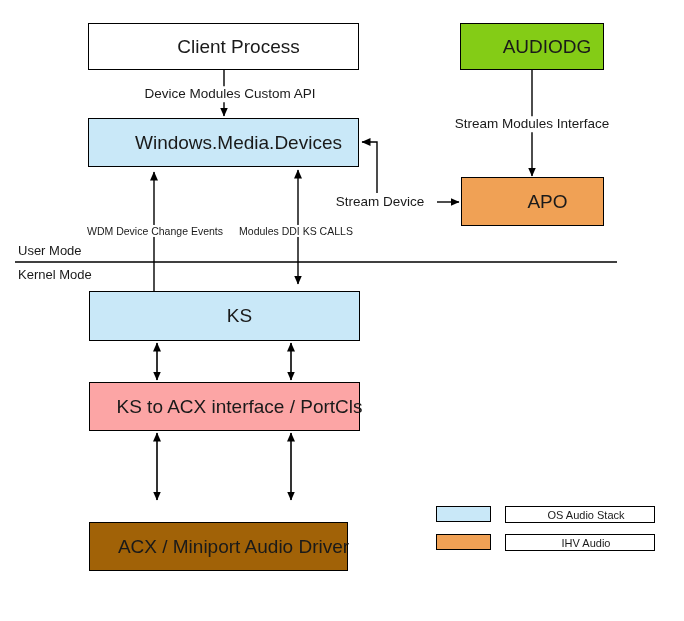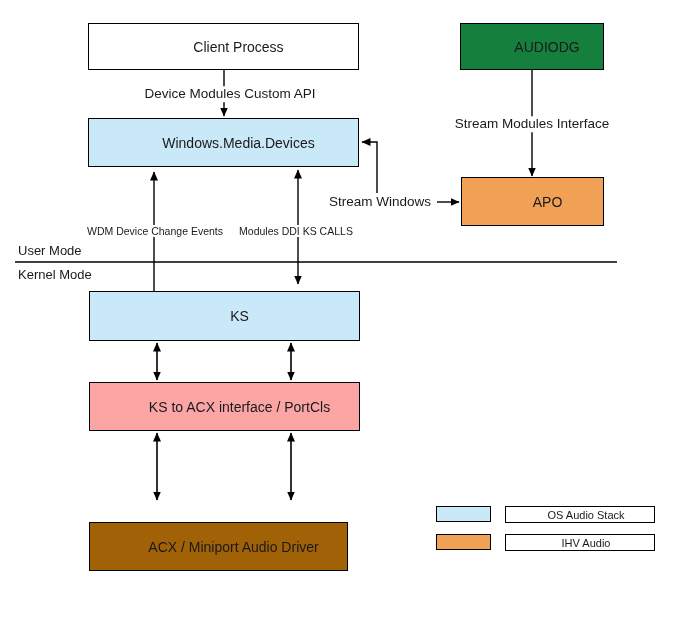--- a/index.html
+++ b/index.html
@@ -8,21 +8,21 @@
     width:684px;height:621px;
     background:#ffffff;
     font-family:"Liberation Sans","DejaVu Sans",sans-serif;
     color:#1a1a1a;
     overflow:hidden;
   }
   .box{
     position:absolute;
     border:1px solid #000000;
     display:flex;align-items:center;justify-content:center;
-    font-size:14px;
+    font-size:19px;
     text-align:center;
     box-sizing:border-box;
     white-space:nowrap;
     padding-left:30px;
   }
   .box.white{background:#ffffff;}
   svg.arrows{position:absolute;left:0;top:0;width:684px;height:621px;}
   .lbl{
     position:absolute;
     background:#ffffff;
@@ -83,37 +83,37 @@
     <path d="M291,343 L291,380" stroke="#000" stroke-width="1.6" fill="none" marker-start="url(#ah)" marker-end="url(#ah)"></path>
 
     <path d="M157,433 L157,500" stroke="#000" stroke-width="1.6" fill="none" marker-start="url(#ah)" marker-end="url(#ah)"></path>
     <path d="M291,433 L291,500" stroke="#000" stroke-width="1.6" fill="none" marker-start="url(#ah)" marker-end="url(#ah)"></path>
 
     <path d="M15,262 L617,262" stroke="#000" stroke-width="1.4" fill="none"></path>
   </svg>
 
   <div class="box white" style="left:88px;top:23px;width:271px;height:47px;">Client Process</div>
 
-  <div class="box" style="left: 460px; top: 23px; width: 144px; height: 47px; background-color: #15803d; text-align: right;">AUDIODG</div>
+  <div class="box" style="left: 460px; top: 23px; width: 144px; height: 47px; background-color: #84cc16; text-align: right;">AUDIODG</div>
 
   <div class="box" style="left: 88px; top: 118px; width: 271px; height: 49px; background-color: rgb(201, 232, 248);">Windows.Media.Devices</div>
 
   <div class="box" style="left: 461px; top: 177px; width: 143px; height: 49px; background-color: rgb(240, 161, 85);">APO</div>
 
   <div class="box" style="left: 89px; top: 291px; width: 271px; height: 50px; background-color: rgb(201, 232, 248);">KS</div>
 
   <div class="box" style="left: 89px; top: 382px; width: 271px; height: 49px; background-color: #fca5a5;">KS to ACX interface / PortCls</div>
 
   <div class="box" style="left: 89px; top: 502px; width: 259px; height: 49px; background-color: #a16207; margin-top: 20px;">ACX / Miniport Audio Driver</div>
 
   <div class="lbl" style="left:532px;top:124px;">Stream Modules Interface</div>
 
   <div class="lbl" style="left:230px;top:94px;">Device Modules Custom API</div>
 
-  <div class="lbl" style="left:380px;top:202px;">Stream Windows</div>
+  <div class="lbl" style="left:380px;top:202px;">Stream Device</div>
 
   <div class="lbl small" style="left:155px;top:231px;">WDM Device Change Events</div>
 
   <div class="lbl small" style="left:296px;top:231px;">Modules DDI KS CALLS</div>
 
   <div class="mode-lbl" style="left:18px;top:250px;">User Mode</div>
 
   <div class="mode-lbl" style="left:18px;top:274px;">Kernel Mode</div>
 
   <div class="legend-swatch" style="left: 436px; top: 506px; width: 55px; height: 16px; background-color: rgb(201, 232, 248);"></div>

